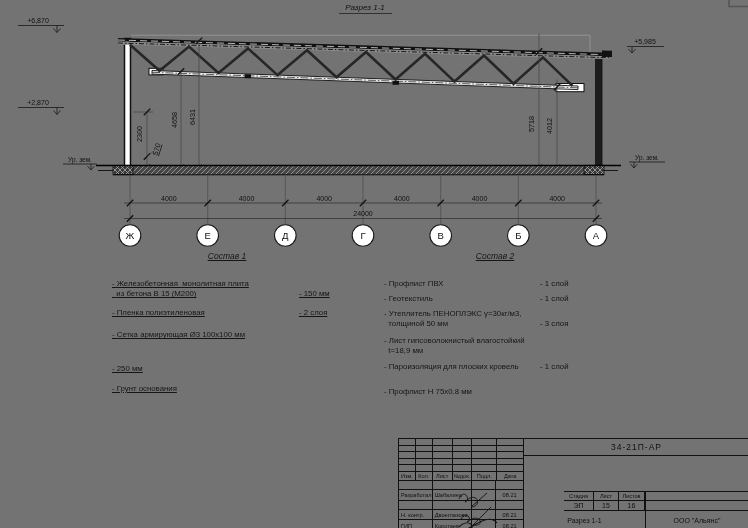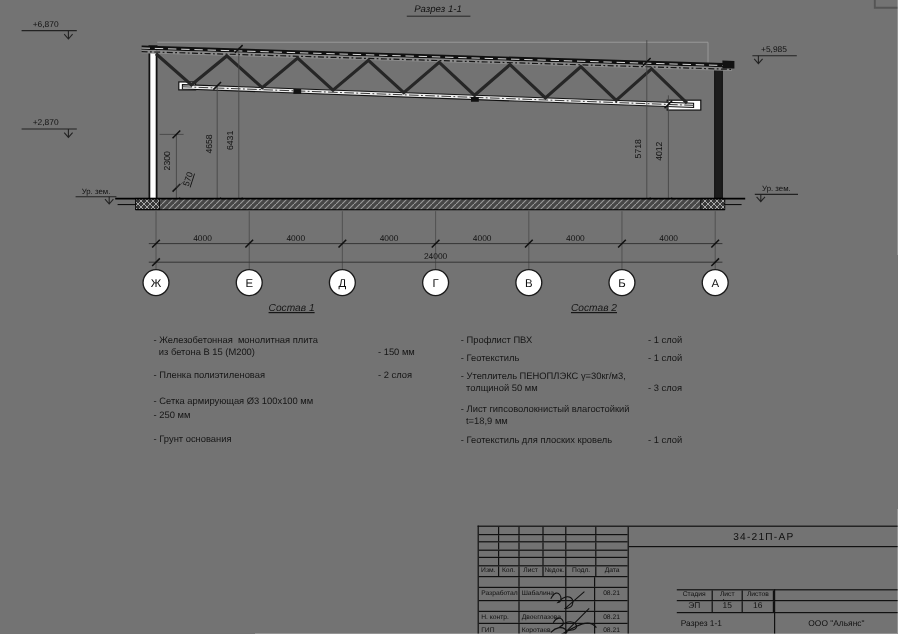--- a/index.html
+++ b/index.html
@@ -186,32 +186,32 @@
       <text x="207.7" y="238.8">Е</text>
       <text x="285.3" y="238.8">Д</text>
       <text x="363" y="238.8">Г</text>
       <text x="440.7" y="238.8">В</text>
       <text x="518.3" y="238.8">Б</text>
       <text x="596" y="238.8">А</text>
     </g>
   </g>
 </svg>
 
-<div class="legend lg1" style="left:128px;top:251px;width:255px;">
+<div class="legend lg1" style="left:112px;top:251px;width:255px;text-decoration:underline;">
   <div class="legend-title lg1-title">Состав 1</div>
   <div class="li" style="margin-bottom:9px">
     <span class="li-text">- Железобетонная  монолитная плита
   из бетона В 15 (М200)</span>
     <span class="li-val">- 150 мм</span>
       </div>
   <div class="li" style="margin-bottom:12px">
     <span class="li-text">- Пленка полиэтиленовая</span>
     <span class="li-val">-  2 слоя</span>
       </div>
-  <div class="li" style="margin-bottom:0">
+  <div class="li" style="margin-bottom:23px">
     <span class="li-text">- Сетка армирующая Ø3 100х100 мм</span>
     <span class="li-val"></span>
       </div>
   <div class="li" style="margin-bottom:10px">
     <span class="li-val">- 250 мм</span>
       </div>
   <div class="li">
     <span class="li-text">- Грунт основания</span>
     <span class="li-val"></span>
       </div>
@@ -231,22 +231,26 @@
     <span class="li-text">- Утеплитель ПЕНОПЛЭКС γ=30кг/м3,
   толщиной 50 мм</span>
     <span class="li-val">- 3 слоя</span>
       </div>
   <div class="li" style="margin-bottom:6px">
     <span class="li-text">- Лист гипсоволокнистый влагостойкий
   t=18,9 мм</span>
     <span class="li-val"></span>
       </div>
   <div class="li" style="margin-bottom:15px">
-    <span class="li-text">- Геотекстиль для плоских кровель</span>
+    <span class="li-text">- Пароизоляция для плоских кровель</span>
     <span class="li-val">- 1 слой</span>
+      </div>
+  <div class="li" style="margin-bottom:4px">
+    <span class="li-text">- Профлист Н 75х0.8 мм</span>
+    <span class="li-val"></span>
       </div>
 </div>
 
 <div class="tb">
   <div class="tb-left">
     <div class="rev-row">
       <div class="c w17"></div>
           <div class="c w17"></div>
           <div class="c w20"></div>
           <div class="c w20"></div>

